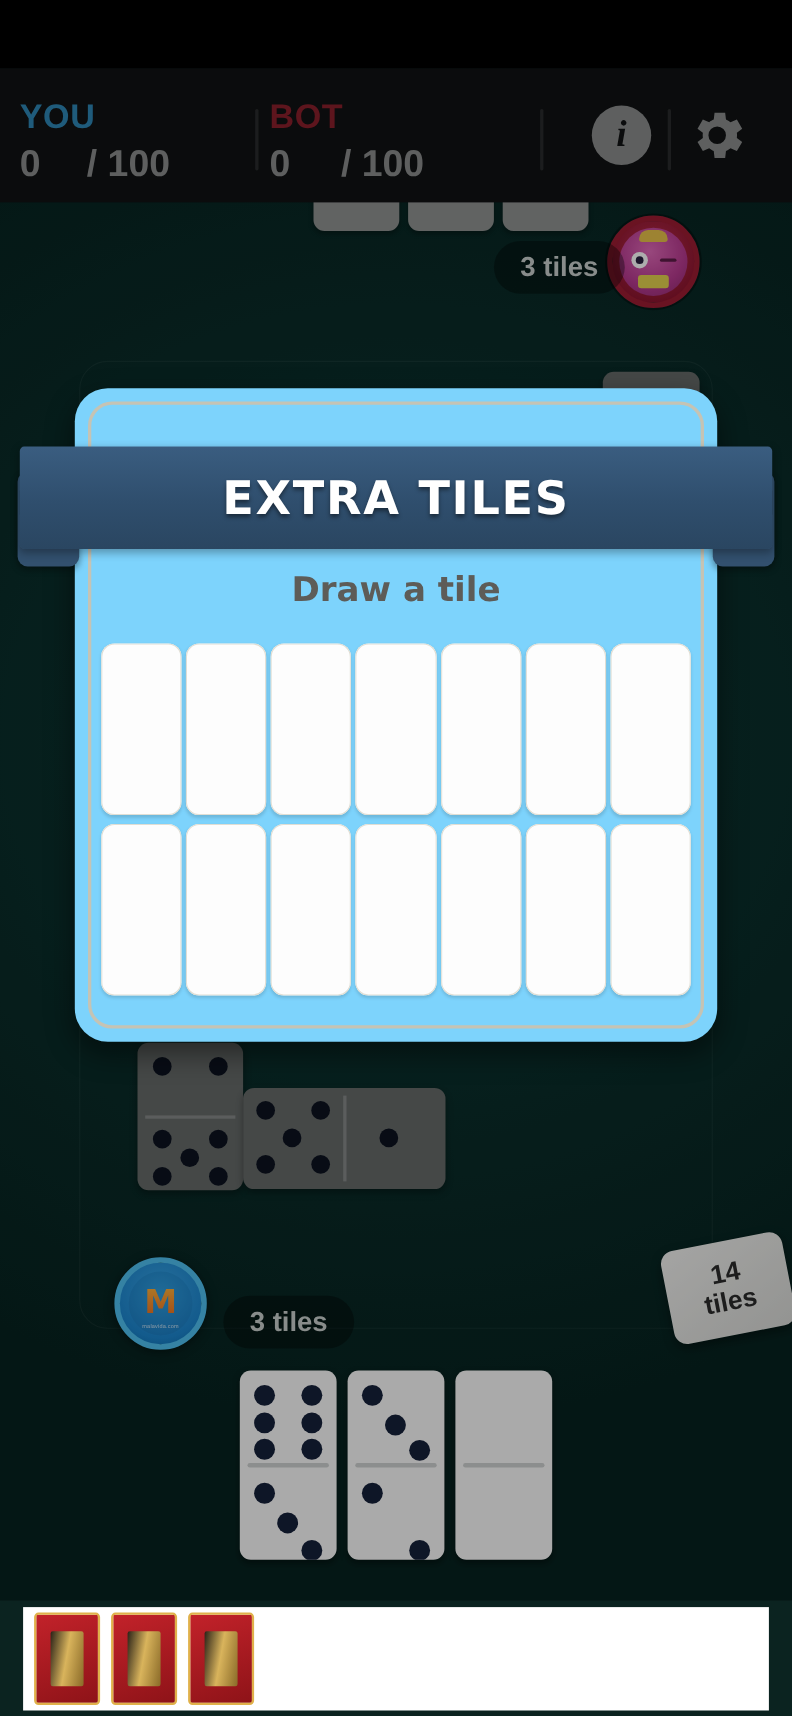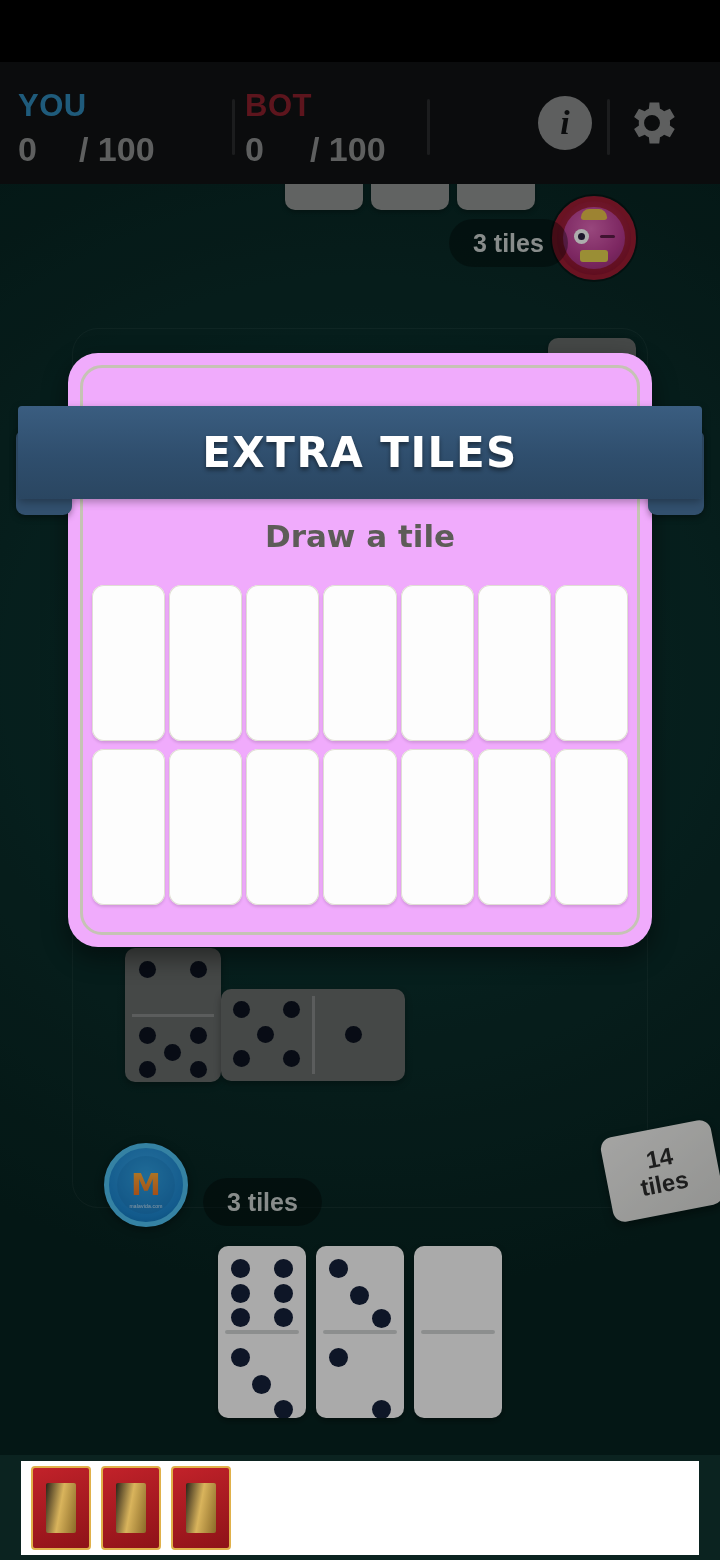--- a/index.html
+++ b/index.html
@@ -35,21 +35,21 @@
     position: absolute; left: 0; top: 0; width: 720px; height: 62px;
     background: #000; z-index: 40;
   }
   .topbar {
     position: absolute; left: 0; top: 62px; width: 720px; height: 122px;
     background: #111314; z-index: 39;
     display: flex; align-items: center;
   }
   .score-block { position: relative; height: 122px; }
   .score-block.you { width: 232px; padding-left: 16px; }
-  .score-block.bot { width: 192px; padding-left: 8px; }
+  .score-block.bot { width: 256px; padding-left: 8px; }
   .score-label {
     position: absolute; top: 26px; left: 18px;
     font-size: 31px; font-weight: 800; letter-spacing: 0.5px;
   }
   .score-block.bot .score-label { left: 10px; }
   .score-label.you-c { color: #2e87b5; }
   .score-label.bot-c { color: #8a1f2b; }
   .score-nums {
     position: absolute; top: 68px; left: 18px;
     display: flex; align-items: baseline; gap: 42px;
@@ -189,21 +189,21 @@
 
   
   .overlay {
     position: absolute; left: 0; top: 0; width: 720px; height: 1560px;
     background: rgba(0,0,0,0.32); z-index: 50;
   }
   .modal {
     position: absolute; left: 68px; top: 353px;
     width: 584px; height: 594px; z-index: 52;
     border-radius: 30px;
-    background: #f0abfc;
+    background: #7dd3fc;
     box-shadow: 0 10px 26px rgba(0,0,0,0.48);
   }
   .modal-inner-border {
     position: absolute; left: 12px; top: 12px; right: 12px; bottom: 12px;
     border: 3px solid #c5c3b4; border-radius: 22px; pointer-events: none;
   }
   .ribbon-tab {
     position: absolute; top: 76px; width: 56px; height: 86px;
     background: #32506e; border-radius: 9px; z-index: 53;
     box-shadow: 0 3px 6px rgba(0,0,0,0.35);

